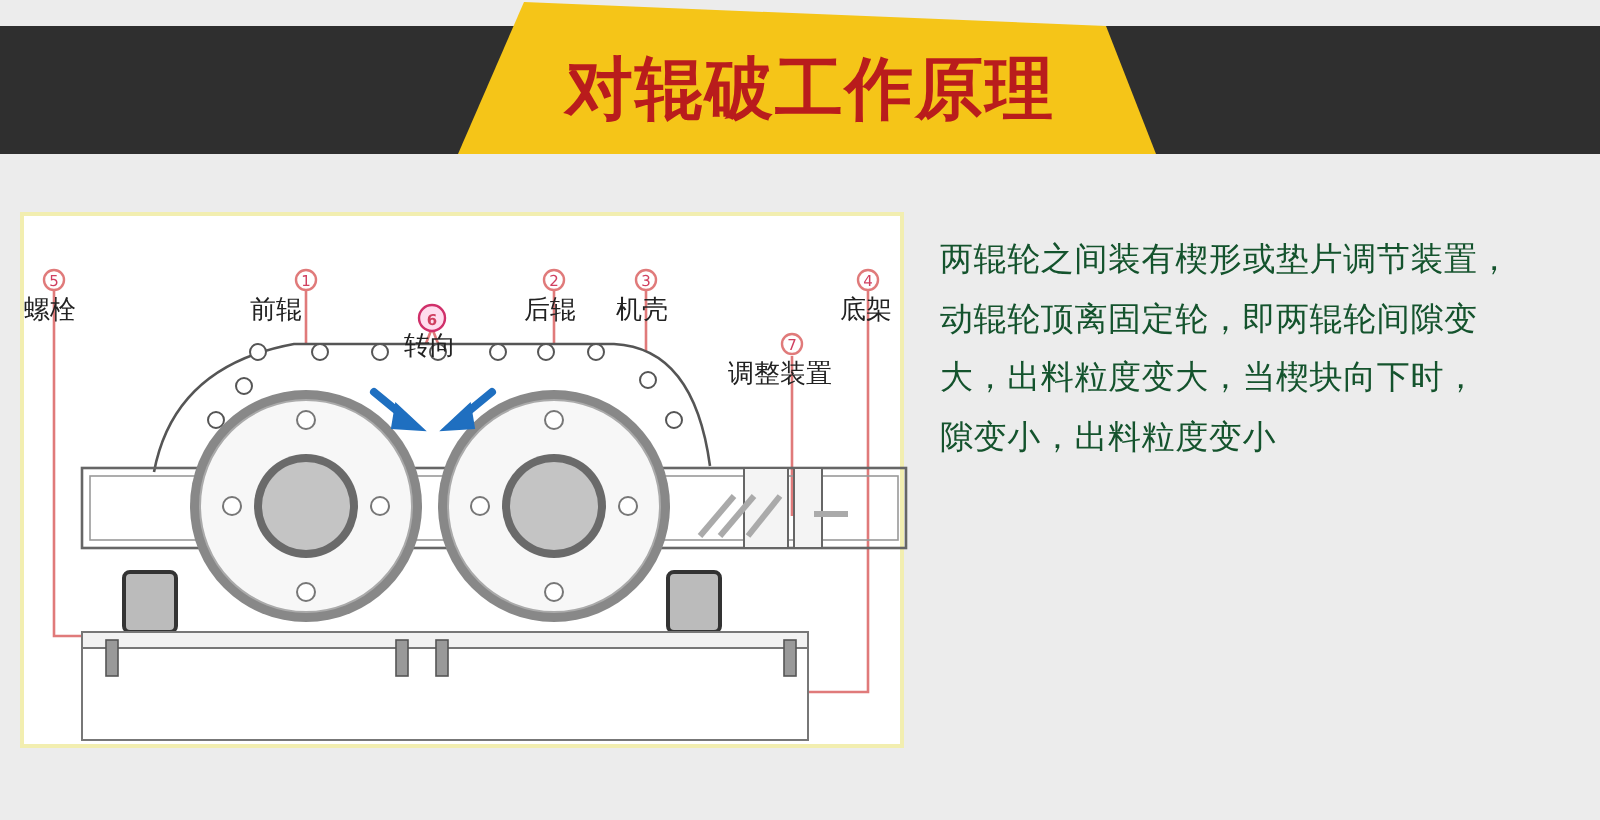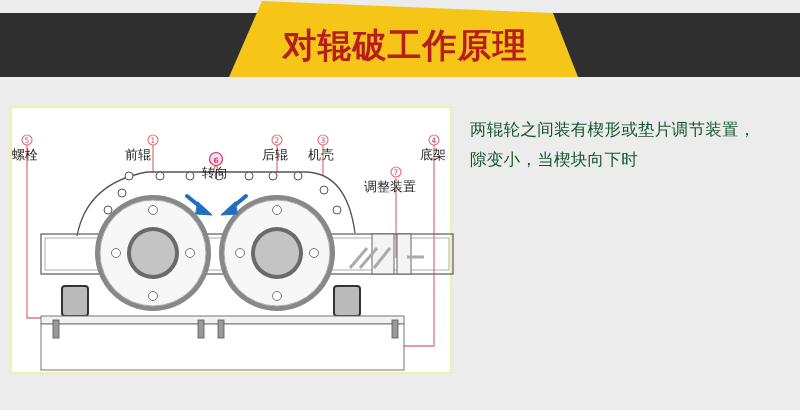--- a/index.html
+++ b/index.html
@@ -134,14 +134,16 @@
   <span class="lbl" style="left:113px;top:6px;">前辊</span>
   <span class="lbl" style="left:190px;top:24px;">转向</span>
   <span class="lbl" style="left:250px;top:6px;text-align:right;">后辊</span>
   <span class="lbl" style="left:296px;top:6px;">机壳</span>
   <span class="lbl" style="left:352px;top:38px;">调整装置</span>
   <span class="lbl" style="left:408px;top:6px;">底架</span>
 </div>
 
 <div class="desc">
   <div class="desc-line">两辊轮之间装有楔形或垫片调节装置，</div>
-  <div class="desc-line">隙变小，当楔块向下时</div>
+  <div class="desc-line">动辊轮顶离固定轮，即两辊轮间隙变</div>
+  <div class="desc-line">大，出料粒度变大，当楔块向下时，</div>
+  <div class="desc-line">隙变小，出料粒度变小</div>
 </div>
 
 </body></html>

